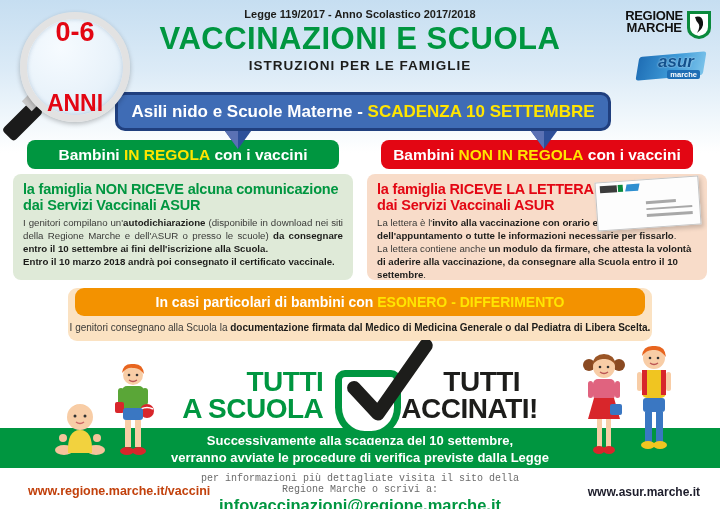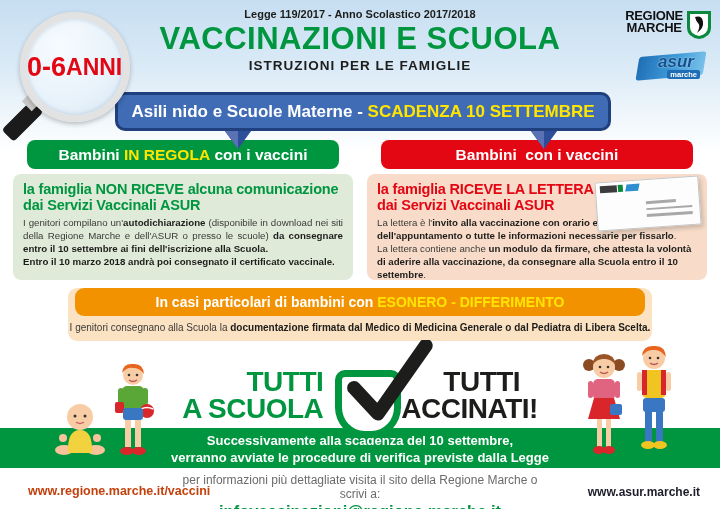--- a/index.html
+++ b/index.html
@@ -6,21 +6,21 @@
   .poster{position:relative;width:720px;height:509px;overflow:hidden;
     background:linear-gradient(180deg,#c6def1 0%,#dcebf7 14%,#f2f8fc 24%,#ffffff 30%);}
 
   
   .magnifier{position:absolute;left:8px;top:8px;width:120px;height:122px;z-index:5;}
   .mag-handle{position:absolute;left:6px;top:92px;width:17px;height:42px;background:#1b1b1b;border-radius:4px;transform:rotate(45deg);}
   .mag-collar{position:absolute;left:16px;top:88px;width:14px;height:12px;background:#c9c9c9;transform:rotate(45deg);}
   .mag-lens{position:absolute;left:12px;top:4px;width:96px;height:96px;border-radius:50%;
     background:radial-gradient(circle at 35% 30%,#f6fbff 0%,#e8f2fa 60%,#d3e4f2 100%);
     border:7px solid #e2e2e2;box-shadow:0 2px 5px rgba(0,0,0,.25), inset 0 0 4px rgba(120,150,180,.4);
-    display:flex;flex-direction:row;align-items:center;justify-content:flex-start;}
+    display:flex;flex-direction:column;align-items:center;justify-content:space-between;}
   .age-top{font-size:27px;font-weight:bold;color:#e30613;line-height:1;}
   .age-bottom{font-size:23px;font-weight:bold;color:#e30613;line-height:1.05;}
 
   
   .head-center{position:absolute;left:118px;right:118px;top:8px;text-align:center;}
   .law{font-size:11px;font-weight:bold;color:#1d1d1b;}
   .title{font-size:31px;font-weight:bold;color:#009640;letter-spacing:.5px;margin-top:3px;line-height:1.05;}
   .subtitle{font-size:13.5px;font-weight:bold;color:#1d1d1b;letter-spacing:1px;margin-top:2px;}
 
   
@@ -97,21 +97,21 @@
   .kid-boy2{left:630px;top:344px;}
 
   
   .band{position:absolute;left:0;right:0;top:428px;height:40px;background:#009640;color:#fff;text-align:center;
     font-size:13px;font-weight:bold;line-height:1.3;padding-top:5px;box-sizing:border-box;z-index:1;}
 
   
   .footer{position:absolute;left:0;right:0;top:468px;height:41px;background:#fff;}
   .f-left{position:absolute;left:28px;top:16px;font-size:12.5px;font-weight:bold;color:#c2410c;}
   .f-center{position:absolute;left:180px;right:180px;top:5px;text-align:center;}
-  .f-info{font-size:12px;color:#6b6b6b;}
+  .f-info{font-size:10px;color:#6b6b6b;font-family:Liberation Mono, monospace;}
   .f-email{font-size:16.5px;font-weight:bold;color:#009640;margin-top:1px;}
   .f-right{position:absolute;right:20px;top:17px;font-size:12px;font-weight:bold;color:#1d1d2b;}
 </style>
 </head>
 <body>
 
 <div class="poster">
 
   <div class="magnifier">
     <div class="mag-handle"></div>
@@ -174,20 +174,21 @@
       <p class="para para-justify">
         <span>I genitori compilano un'</span><b>autodichiarazione</b><span> (disponibile in download nei siti della Regione Marche e dell'ASUR o presso le scuole) </span><b>da consegnare entro il 10 settembre ai fini dell'iscrizione alla Scuola.</b><br>
         <b>Entro il 10 marzo 2018 andrà poi consegnato il certificato vaccinale.</b>
       </p>
     </div>
   </div>
 
   <div class="panel panel-red">
     <div class="panel-header">
       <span>Bambini </span>
+      <span class="hl-yellow">NON IN REGOLA</span>
       <span> con i vaccini</span>
     </div>
     <div class="panel-body">
       <div class="envelope">
         <div class="env-logo-a"></div>
         <div class="env-logo-b"></div>
         <div class="env-lines">
             <div></div>
             <div></div>
             <div></div>

